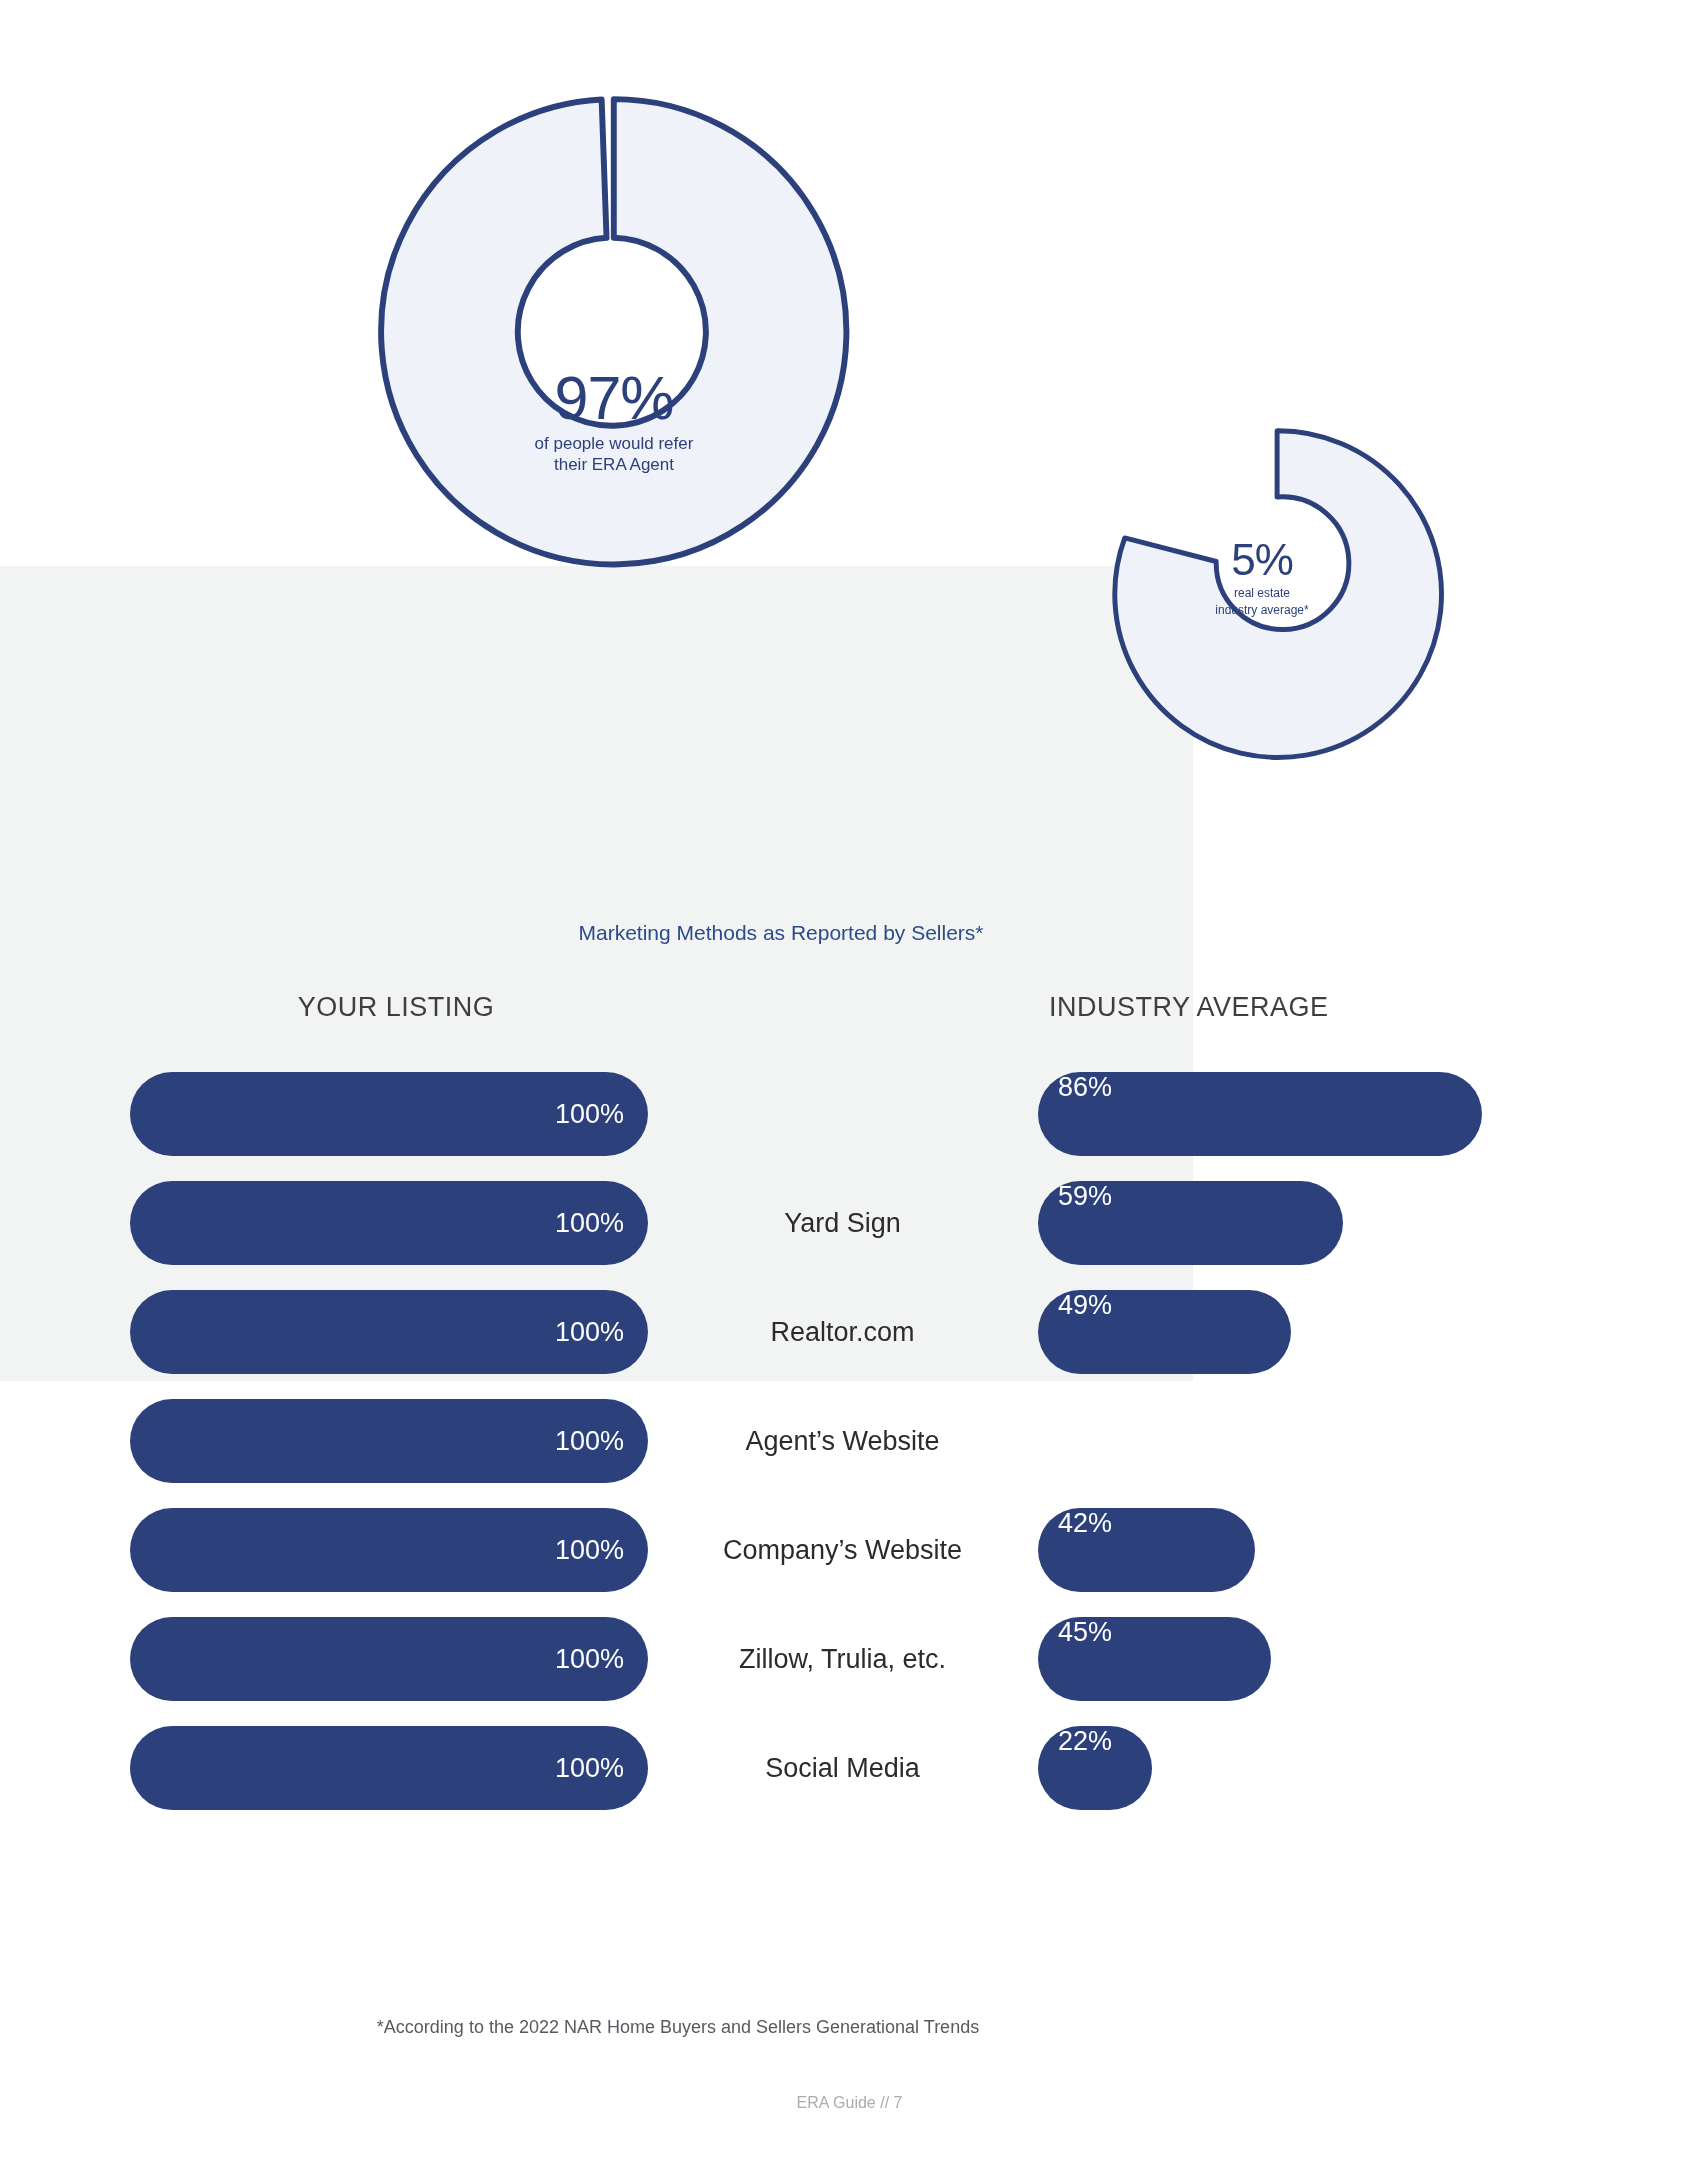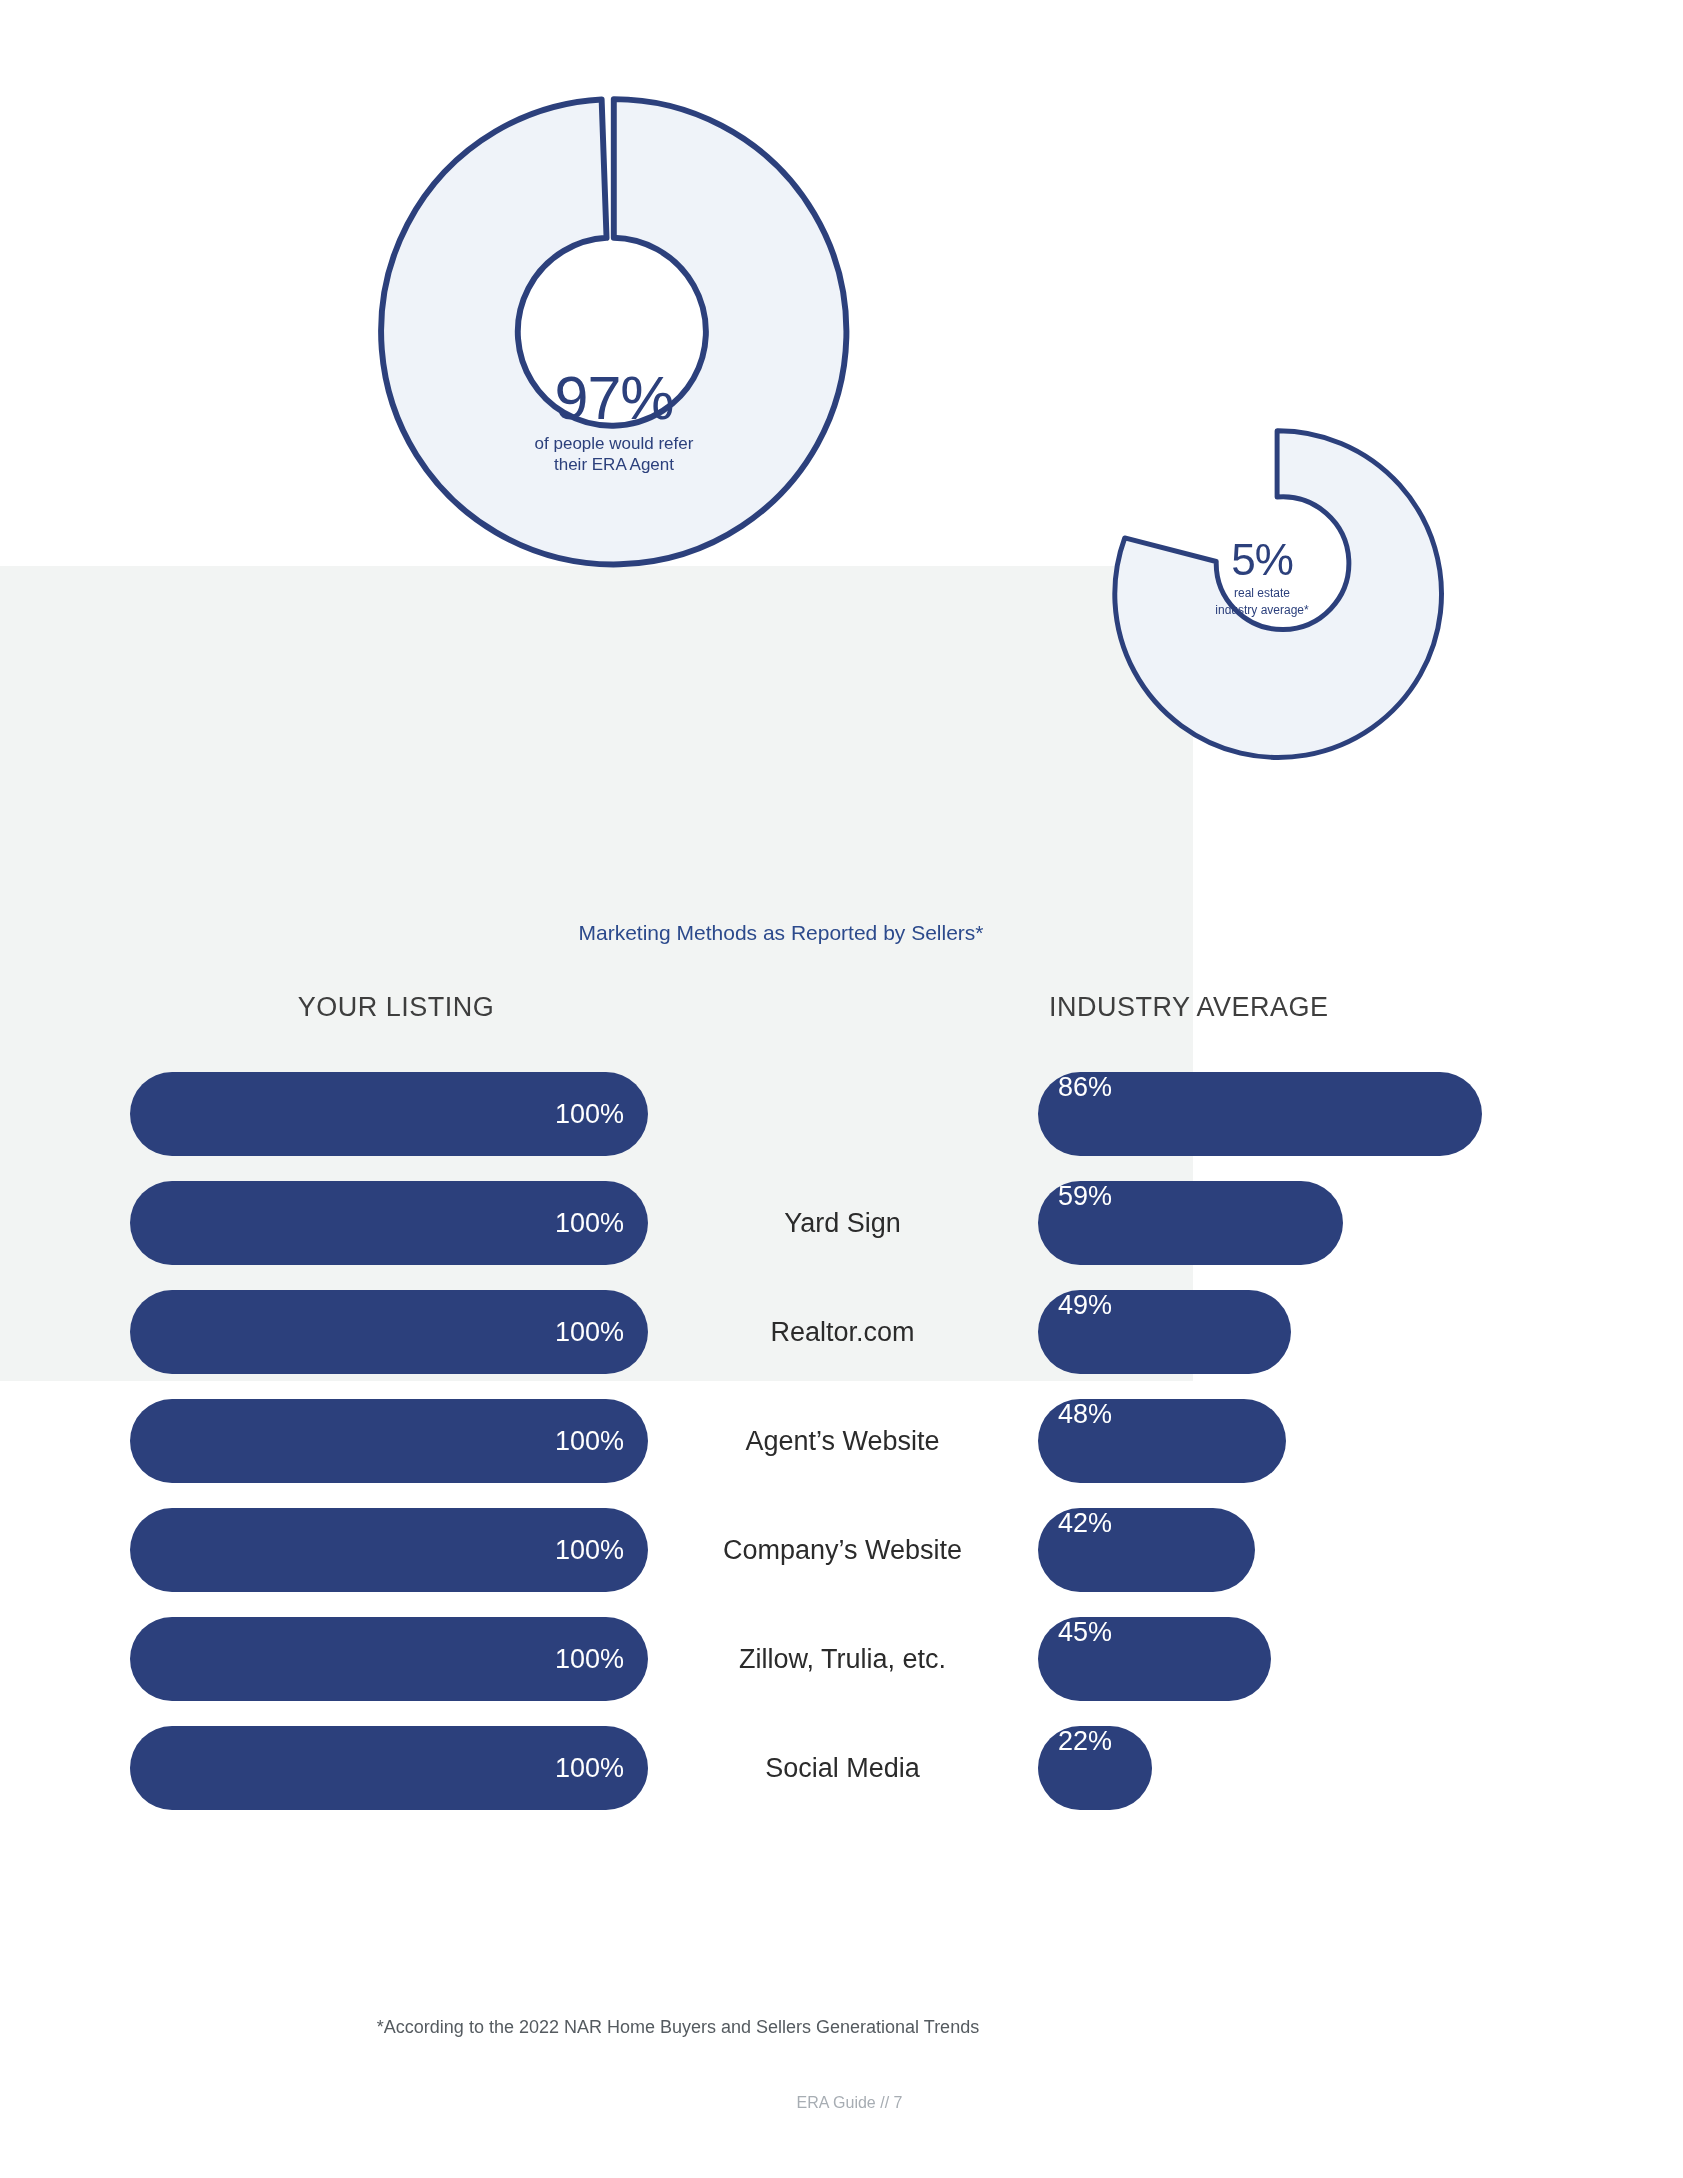--- a/index.html
+++ b/index.html
@@ -270,23 +270,20 @@
         <span class="bar-right-value">49%</span>
       </div>
     </div>
     <div class="bar-row">
       <div class="bar-left-track">
         <div class="bar-left" style="width: 518px;">
           <span class="bar-left-value">100%</span>
         </div>
       </div>
       <div class="bar-label">Agent’s Website</div>
-      <div class="bar-right" style="width: 248px;">
-        <span class="bar-right-value">48%</span>
-      </div>
     </div>
     <div class="bar-row">
       <div class="bar-left-track">
         <div class="bar-left" style="width: 518px;">
           <span class="bar-left-value">100%</span>
         </div>
       </div>
       <div class="bar-label">Company’s Website</div>
       <div class="bar-right" style="width: 217px;">
         <span class="bar-right-value">42%</span>

